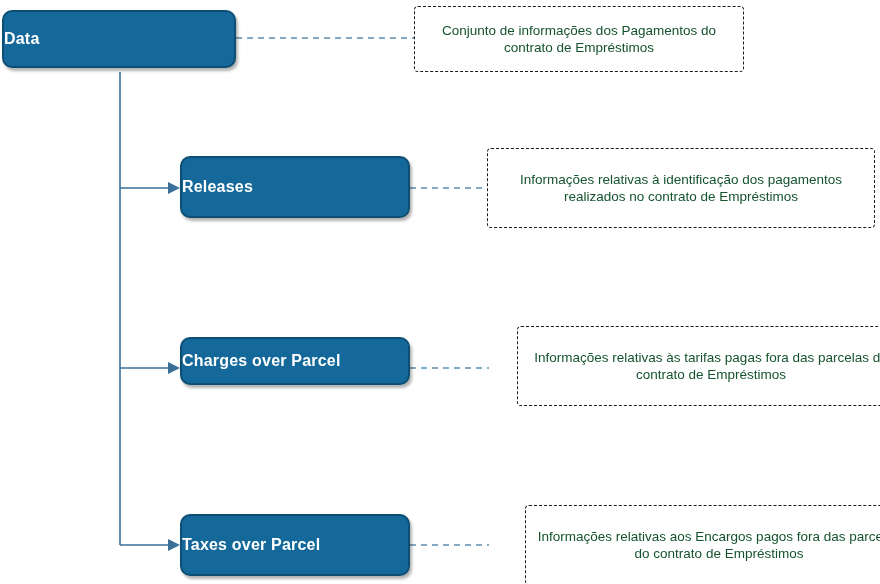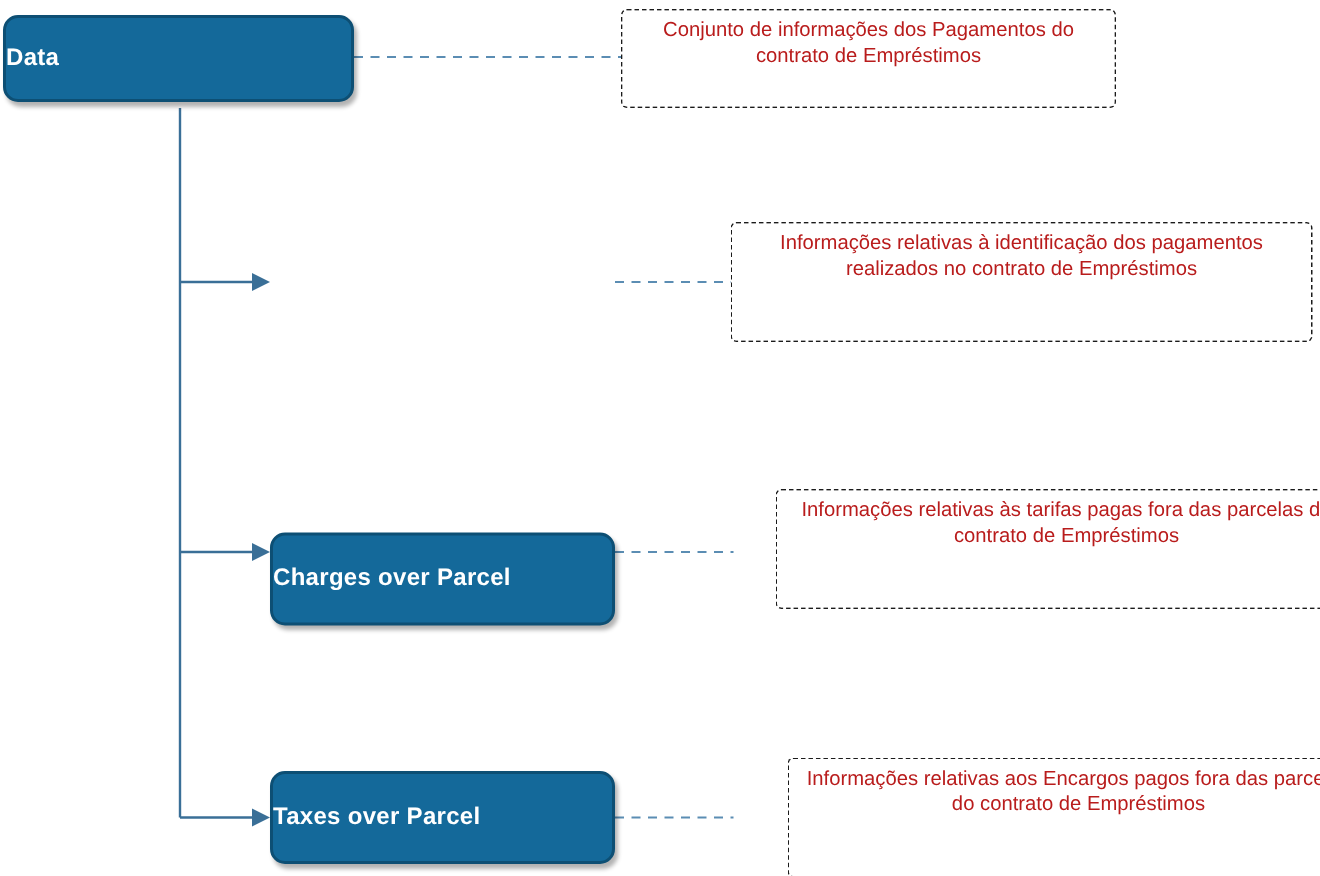--- a/index.html
+++ b/index.html
@@ -39,24 +39,25 @@
     text-align: center;
     box-shadow: 2px 3px 3px rgba(0,0,0,0.30);
     letter-spacing: 0.2px;
   }
   .note {
     position: absolute;
     box-sizing: border-box;
     background: #ffffff;
     border: 1.5px dashed #1b1b1b;
     border-radius: 4px;
-    color: #b91c1c;
+    color: #14532d;
     font-size: 13.5px;
     line-height: 1.28;
     display: flex;
+    align-items: center;
     justify-content: center;
     text-align: center;
     padding: 4px 8px;
   }
   .note span {
     display: block;
     width: 100%;
   }
 </style>
 </head>
@@ -83,25 +84,28 @@
     <path d="M410 545 L489 545" stroke="#5b8db3" stroke-width="1.4" stroke-dasharray="6 5" fill="none"></path>
   </svg>
 
   <div class="node" style="left:2px; top:10px; width:234px; height:58px;">
     <span>Data</span>
   </div>
   <div class="note" style="left:414px; top:6px; width:330px; height:66px;">
     <span>Conjunto de informações dos Pagamentos do contrato de Empréstimos</span>
   </div>
 
+  <div class="node" style="left:180px; top:156px; width:230px; height:62px;">
+    <span>Releases</span>
+  </div>
   <div class="note" style="left:487px; top:148px; width:388px; height:80px;">
     <span>Informações relativas à identificação dos pagamentos realizados no contrato de Empréstimos</span>
   </div>
 
-  <div class="node" style="left:180px; top:355px; width:230px; height:62px;">
+  <div class="node" style="left:180px; top:337px; width:230px; height:48px;">
     <span>Charges over Parcel</span>
   </div>
   <div class="note" style="left:489px; top:326px; width:388px; height:80px;margin-left:28px;">
     <span>Informações relativas às tarifas pagas fora das parcelas do contrato de Empréstimos</span>
   </div>
 
   <div class="node" style="left:180px; top:514px; width:230px; height:62px;">
     <span>Taxes over Parcel</span>
   </div>
   <div class="note" style="left:489px; top:505px; width:388px; height:80px;margin-left:36px;">

